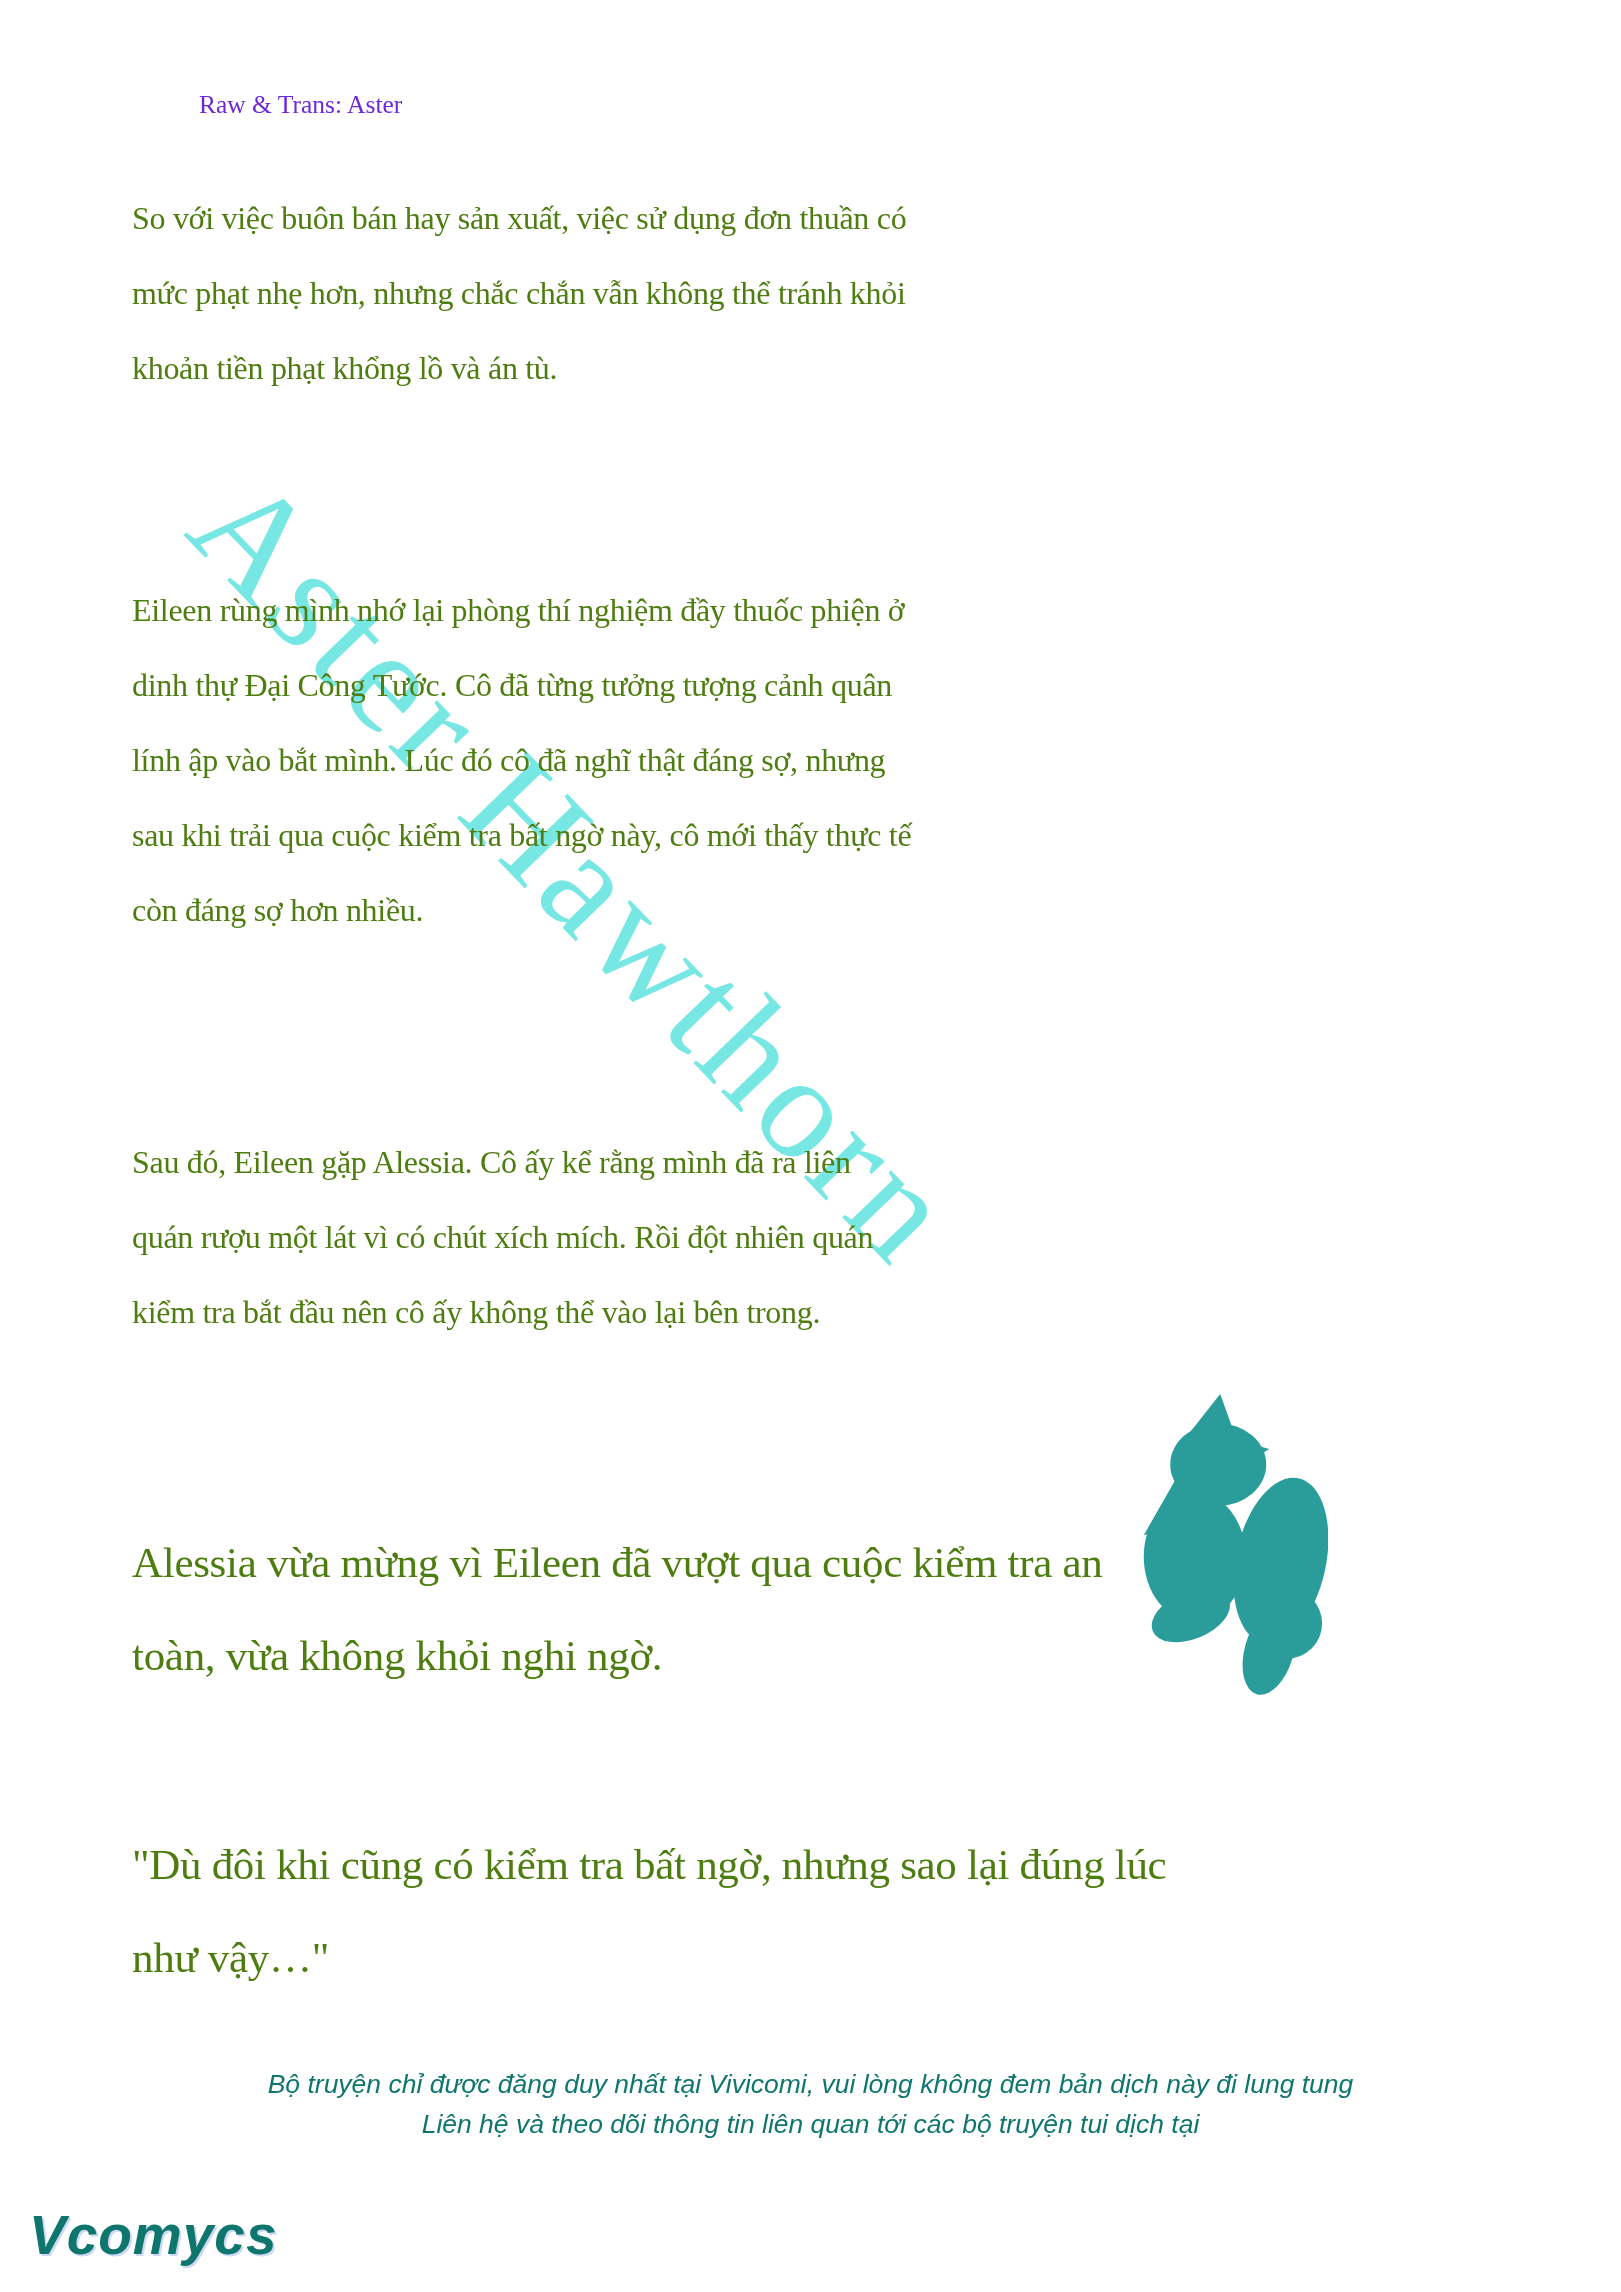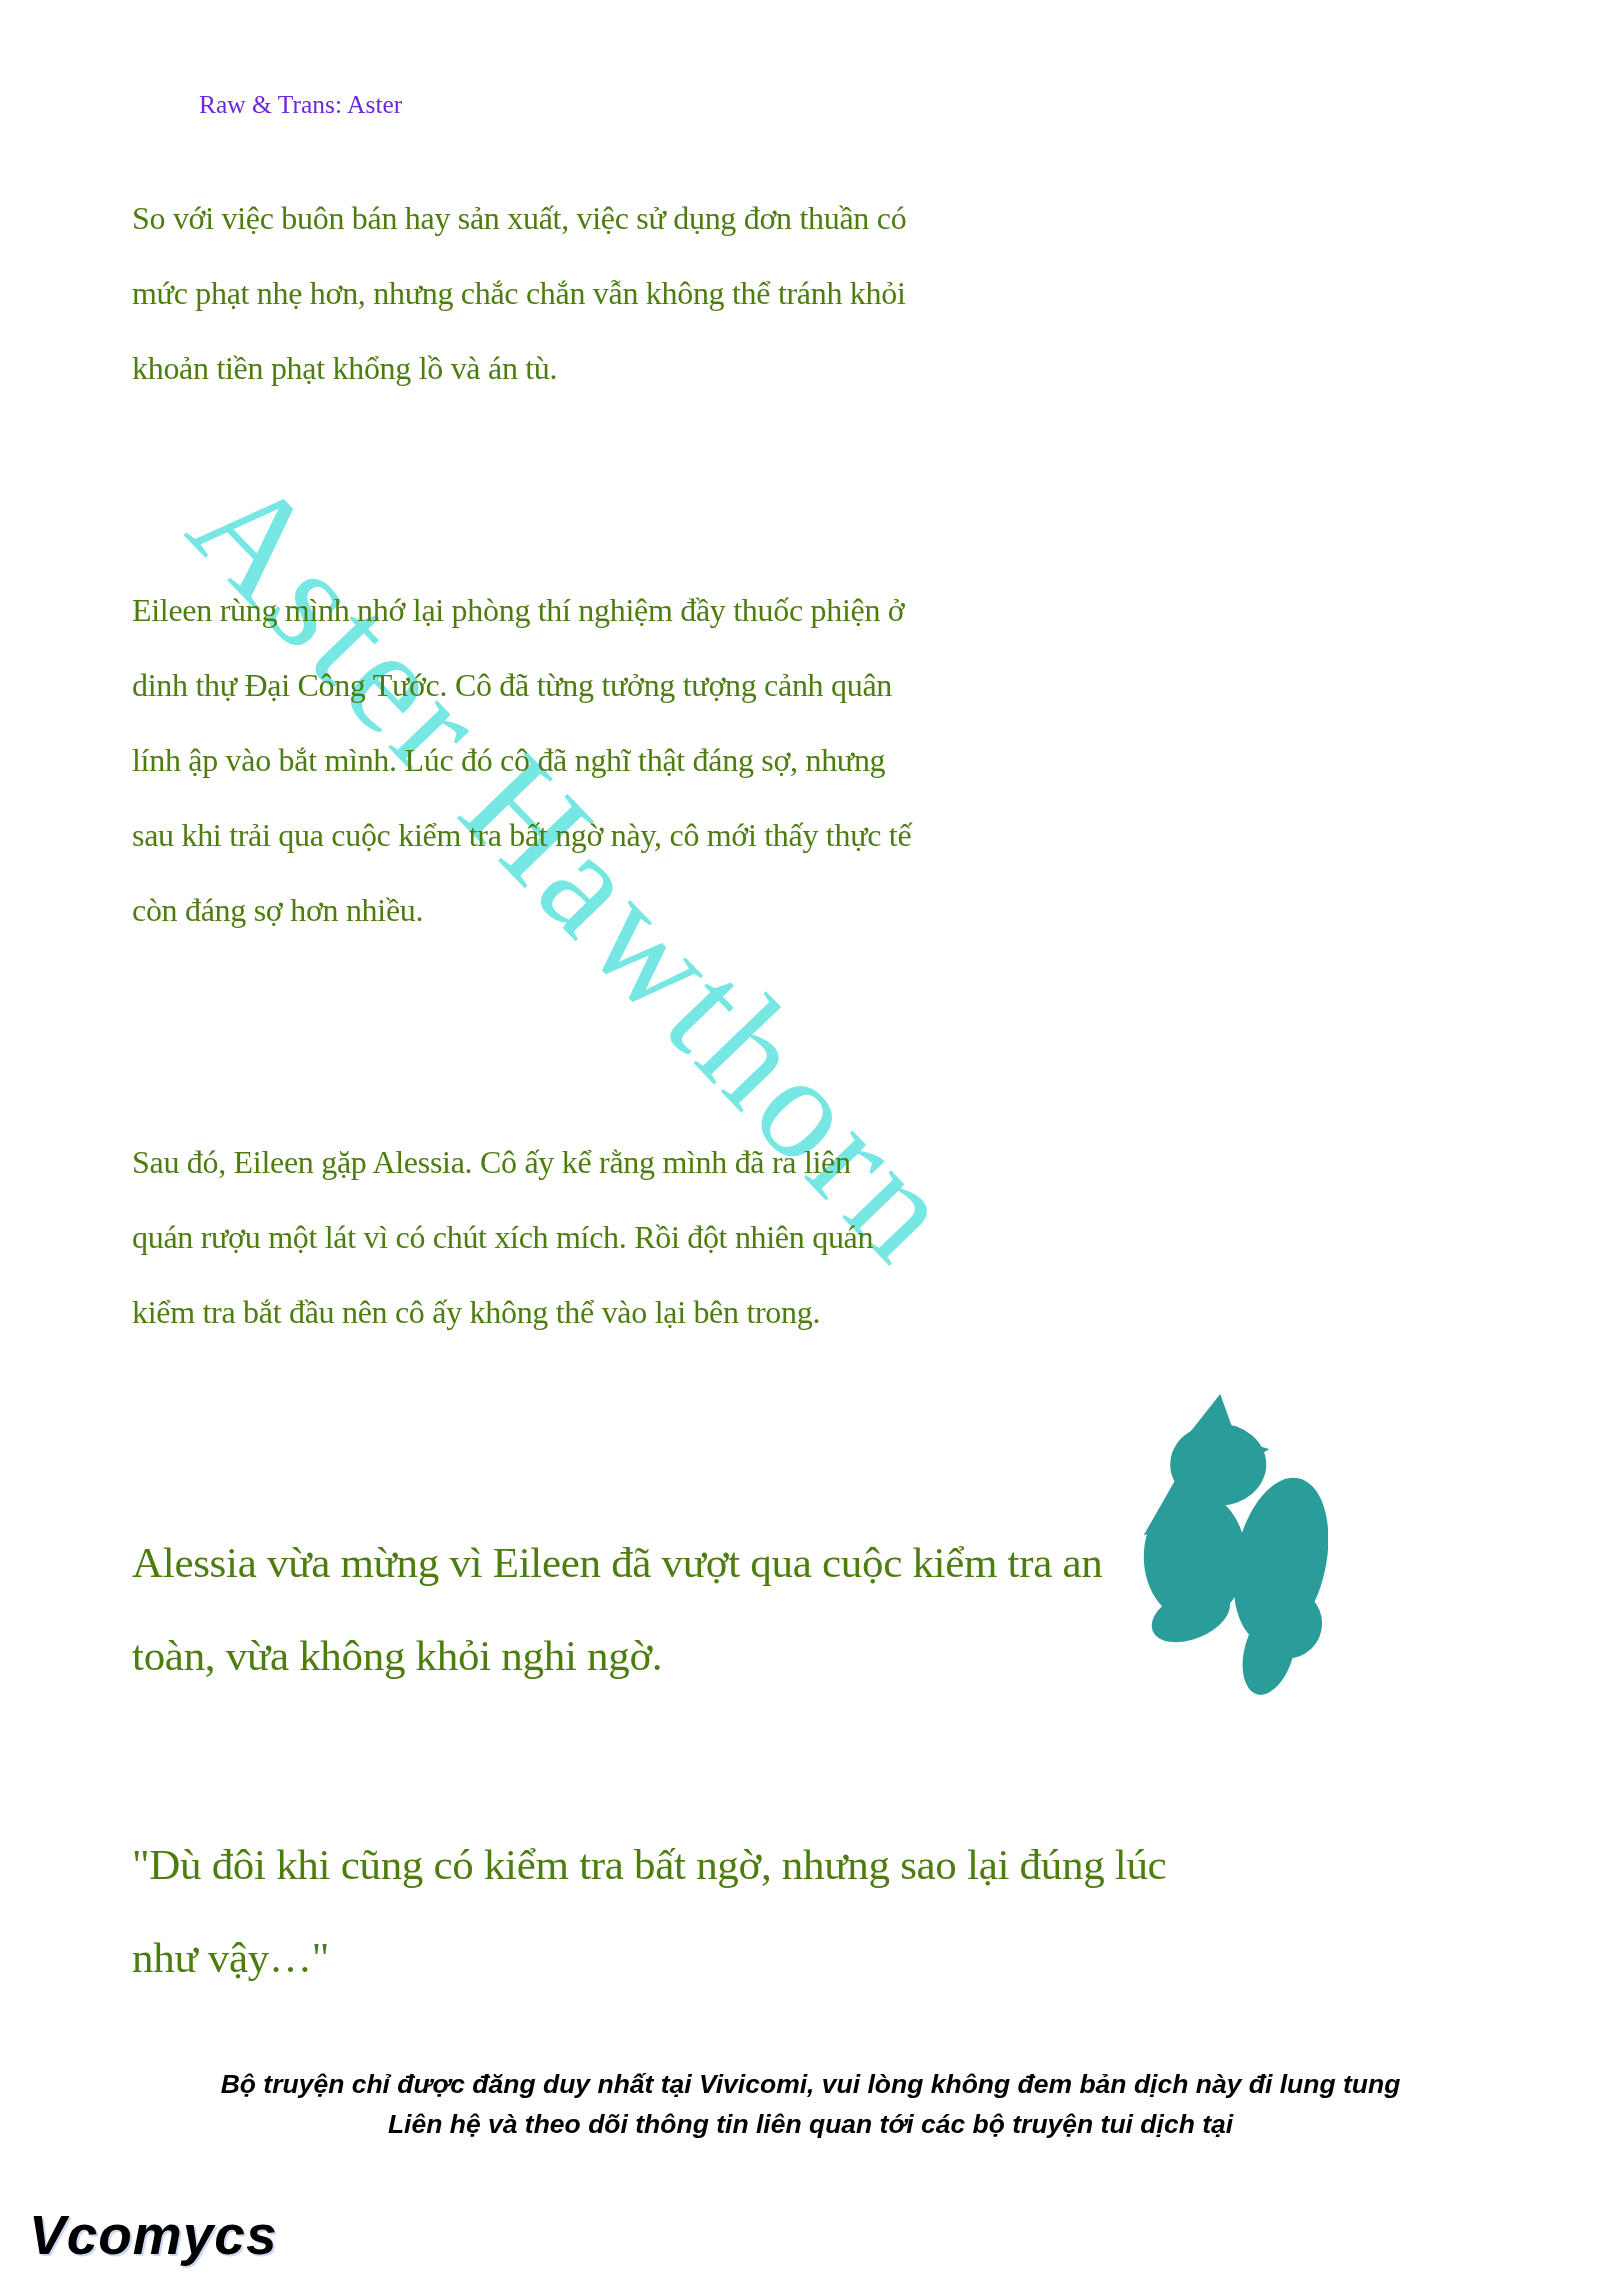--- a/index.html
+++ b/index.html
@@ -52,35 +52,35 @@
   #para-3{top:1125px;}
   #para-4{top:1516px;}
   #para-5{top:1818px;}
   .footer{
     position:absolute;
     left:0;top:2064px;
     width:100%;
     text-align:center;
     font-family:"Liberation Sans",sans-serif;
     font-style:italic;
-    font-weight:bold;
+    font-weight:normal;
     font-size:26.5px;
     line-height:40px;
-    color:#000000;
+    color:#0f766e;
     z-index:2;
   }
   .logo{
     position:absolute;
     left:29px;top:2203px;
     font-family:"Liberation Sans",sans-serif;
     font-style:italic;
     font-weight:bold;
     font-size:55px;
     letter-spacing:1px;
-    color:#000000;
+    color:#0f766e;
     text-shadow:2px 2px 0 #cdd9f2;
     z-index:2;
   }
 </style>
 </head>
 <body>
 
 <div class="page">
 
   <div class="watermark">Aster Hawthorn</div>

